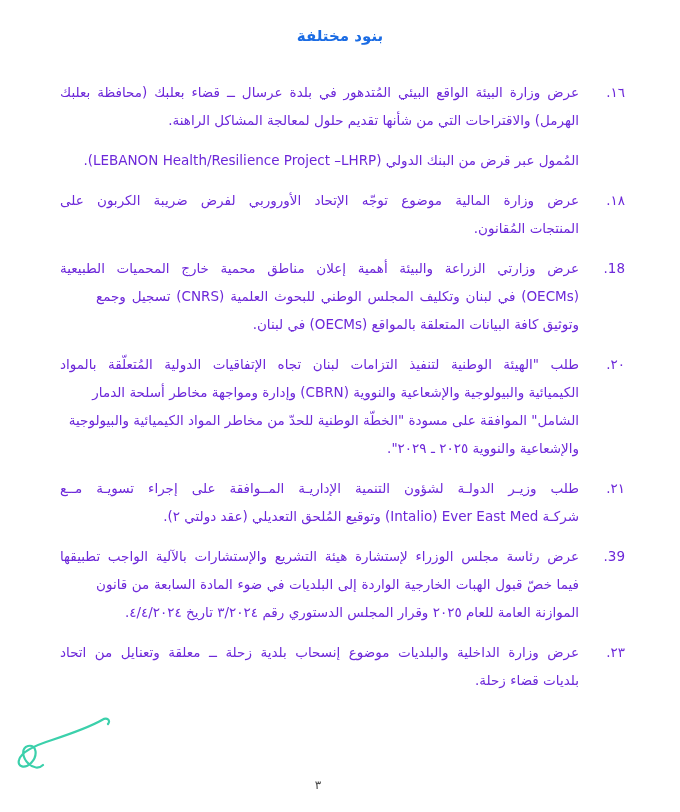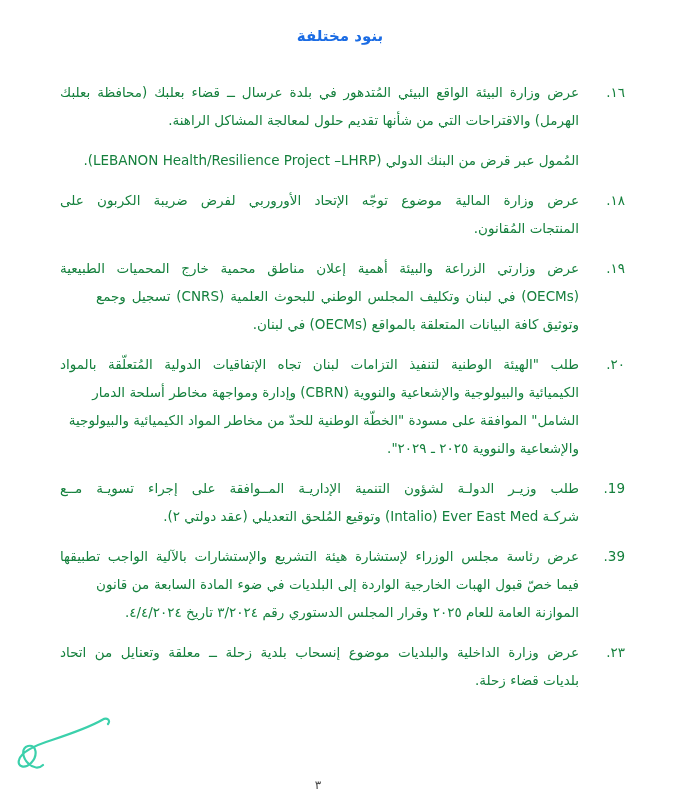--- a/index.html
+++ b/index.html
@@ -9,21 +9,21 @@
   }
   .title{
     text-align:center;font-weight:bold;font-size:15px;
     padding-top:27px;margin:0 0 33px 0;letter-spacing:0;
   }
   .content{margin:0 55px 0 60px;}
   .item{margin-bottom:12px;}
   .line{
     direction:rtl;font-size:13.5px;line-height:28px;height:28px;
     white-space:nowrap;text-align:justify;text-align-last:justify;
-    text-justify:inter-word;color:#15803d;
+    text-justify:inter-word;color:#6d28d9;
   }
   .line.cont{padding-right:46px;margin-left:36px;}
   .line.last{text-align-last:right;}
   .num{display:inline-block;width:46px;}
   .signature{position:absolute;left:12px;top:714px;width:104px;height:60px;}
   .signature path{fill:none;stroke-width:2.2px;stroke-linecap:round;}
   .pagenum{
     position:absolute;left:306px;top:778px;width:24px;
     font-size:12px;color:#444;text-align:center;direction:rtl;
   }
@@ -40,32 +40,32 @@
         <div class="line cont last">الهرمل) والاقتراحات التي من شأنها تقديم حلول لمعالجة المشاكل الراهنة.</div>
       </div>
       <div class="item">
         <div class="line cont last">المُمول عبر قرض من البنك الدولي ⁦(LEBANON Health/Resilience Project –LHRP)⁩.</div>
       </div>
       <div class="item">
         <div class="line first"><span class="num">١٨.</span>عرض وزارة المالية موضوع توجّه الإتحاد الأوروربي لفرض ضريبة الكربون على</div>
         <div class="line cont last">المنتجات المُقانون.</div>
       </div>
       <div class="item">
-        <div class="line first"><span class="num">١٩.</span>عرض وزارتي الزراعة والبيئة أهمية إعلان مناطق محمية خارج المحميات الطبيعية</div>
+        <div class="line first"><span class="num">18.</span>عرض وزارتي الزراعة والبيئة أهمية إعلان مناطق محمية خارج المحميات الطبيعية</div>
         <div class="line cont">⁦(OECMs)⁩ في لبنان وتكليف المجلس الوطني للبحوث العلمية ⁦(CNRS)⁩ تسجيل وجمع</div>
         <div class="line cont last">وتوثيق كافة البيانات المتعلقة بالمواقع ⁦(OECMs)⁩ في لبنان.</div>
       </div>
       <div class="item">
         <div class="line first"><span class="num">٢٠.</span>طلب "الهيئة الوطنية لتنفيذ التزامات لبنان تجاه الإتفاقيات الدولية المُتعلّقة بالمواد</div>
         <div class="line cont">الكيميائية والبيولوجية والإشعاعية والنووية ⁦(CBRN)⁩ وإدارة ومواجهة مخاطر أسلحة الدمار</div>
         <div class="line cont">الشامل" الموافقة على مسودة "الخطّة الوطنية للحدّ من مخاطر المواد الكيميائية والبيولوجية</div>
         <div class="line cont last">والإشعاعية والنووية ٢٠٢٥ ـ ٢٠٢٩".</div>
       </div>
       <div class="item">
-        <div class="line first"><span class="num">19.</span>طلب وزيـر الدولـة لشؤون التنمية الإداريـة المــوافقة على إجراء تسويـة مــع</div>
+        <div class="line first"><span class="num">٢١.</span>طلب وزيـر الدولـة لشؤون التنمية الإداريـة المــوافقة على إجراء تسويـة مــع</div>
         <div class="line cont last">شركـة ⁦(Intalio) Ever East Med⁩ وتوقيع المُلحق التعديلي (عقد دولتي ٢).</div>
       </div>
       <div class="item">
         <div class="line first"><span class="num">39.</span>عرض رئاسة مجلس الوزراء لإستشارة هيئة التشريع والإستشارات بالآلية الواجب تطبيقها</div>
         <div class="line cont">فيما خصّ قبول الهبات الخارجية الواردة إلى البلديات في ضوء المادة السابعة من قانون</div>
         <div class="line cont last">الموازنة العامة للعام ٢٠٢٥ وقرار المجلس الدستوري رقم ٣/٢٠٢٤ تاريخ ٤/٤/٢٠٢٤.</div>
       </div>
       <div class="item">
         <div class="line first"><span class="num">٢٣.</span>عرض وزارة الداخلية والبلديات موضوع إنسحاب بلدية زحلة ــ معلقة وتعنايل من اتحاد</div>
         <div class="line cont last">بلديات قضاء زحلة.</div>

